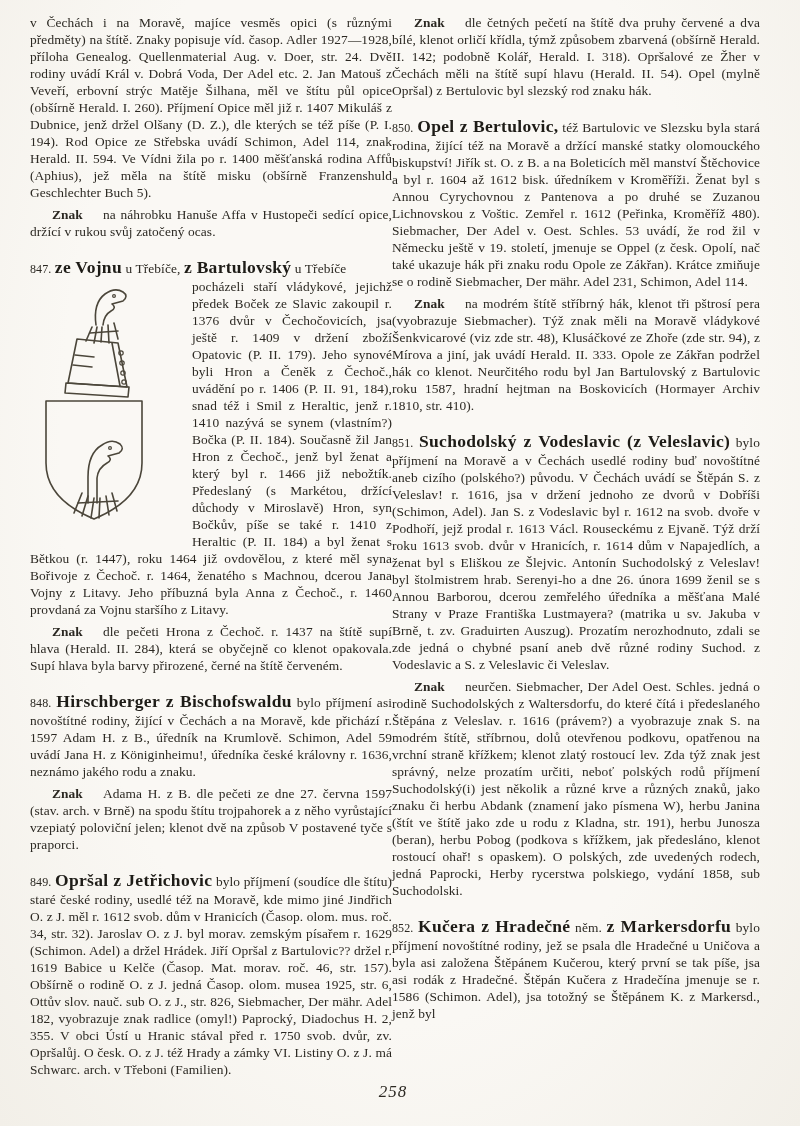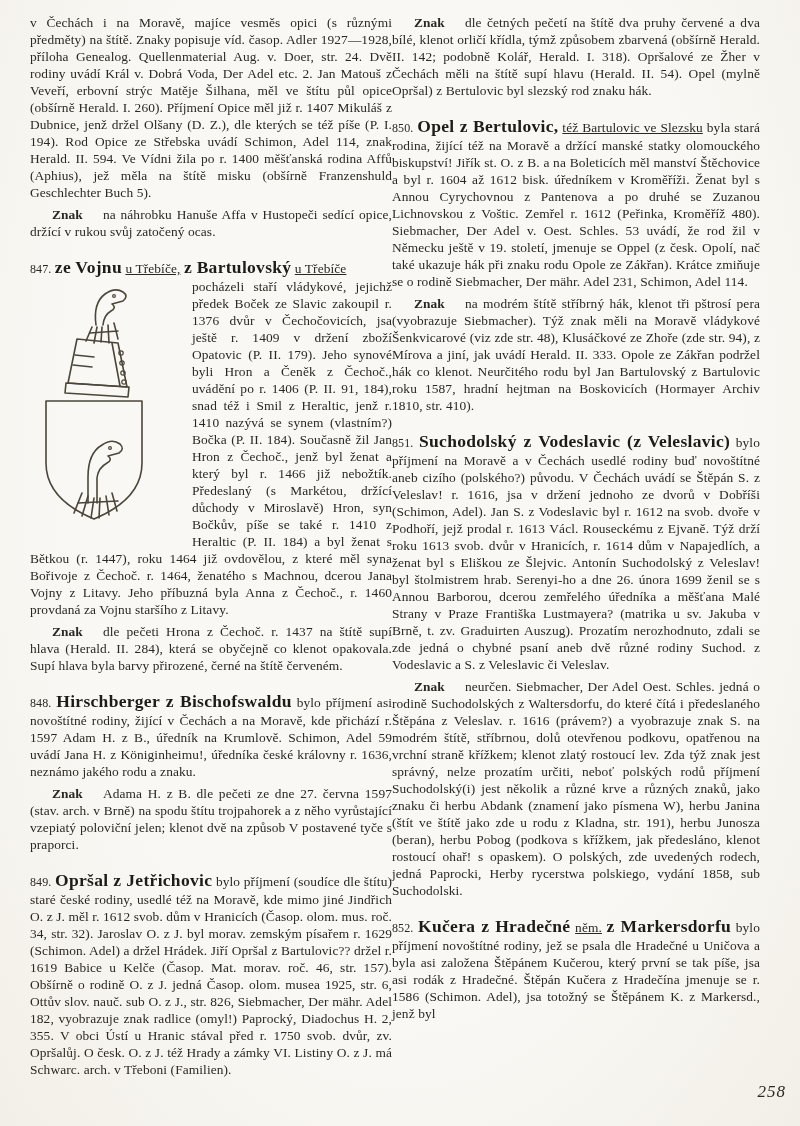--- a/index.html
+++ b/index.html
@@ -34,33 +34,33 @@
   .lead{font-weight:bold;margin-right:20px;}
   .entry{margin-top:19px;}
   .enum{font-size:12px;}
   .ename{
     font-weight:bold;
     font-size:17.5px;
     line-height:17px;
     letter-spacing:0.3px;
     color:#1e1c17;
   }
-  .esm{font-size:13.4px;text-decoration:underline;}
+  .esm{font-size:13.4px;}
   .eflow{overflow:visible;}
   .arms{
     float:left;
     width:150px;height:255px;
     margin:3px 12px 2px 0;
   }
   .arms path,.arms line{fill:none;stroke:#4b463a;stroke-width:1.6;stroke-linecap:round;stroke-linejoin:round;}
   .arms circle{fill:none;stroke:#4b463a;stroke-width:1.2;}
   .footer{
     position:absolute;
     left:0;right:14px;bottom:24px;
-    text-align:right;
+    text-align:center;
   }
   .pagenum{
     font-style:italic;
     font-size:17px;
     color:#2b2822;
     letter-spacing:1px;
   }
 </style>
 </head>
 <body>

